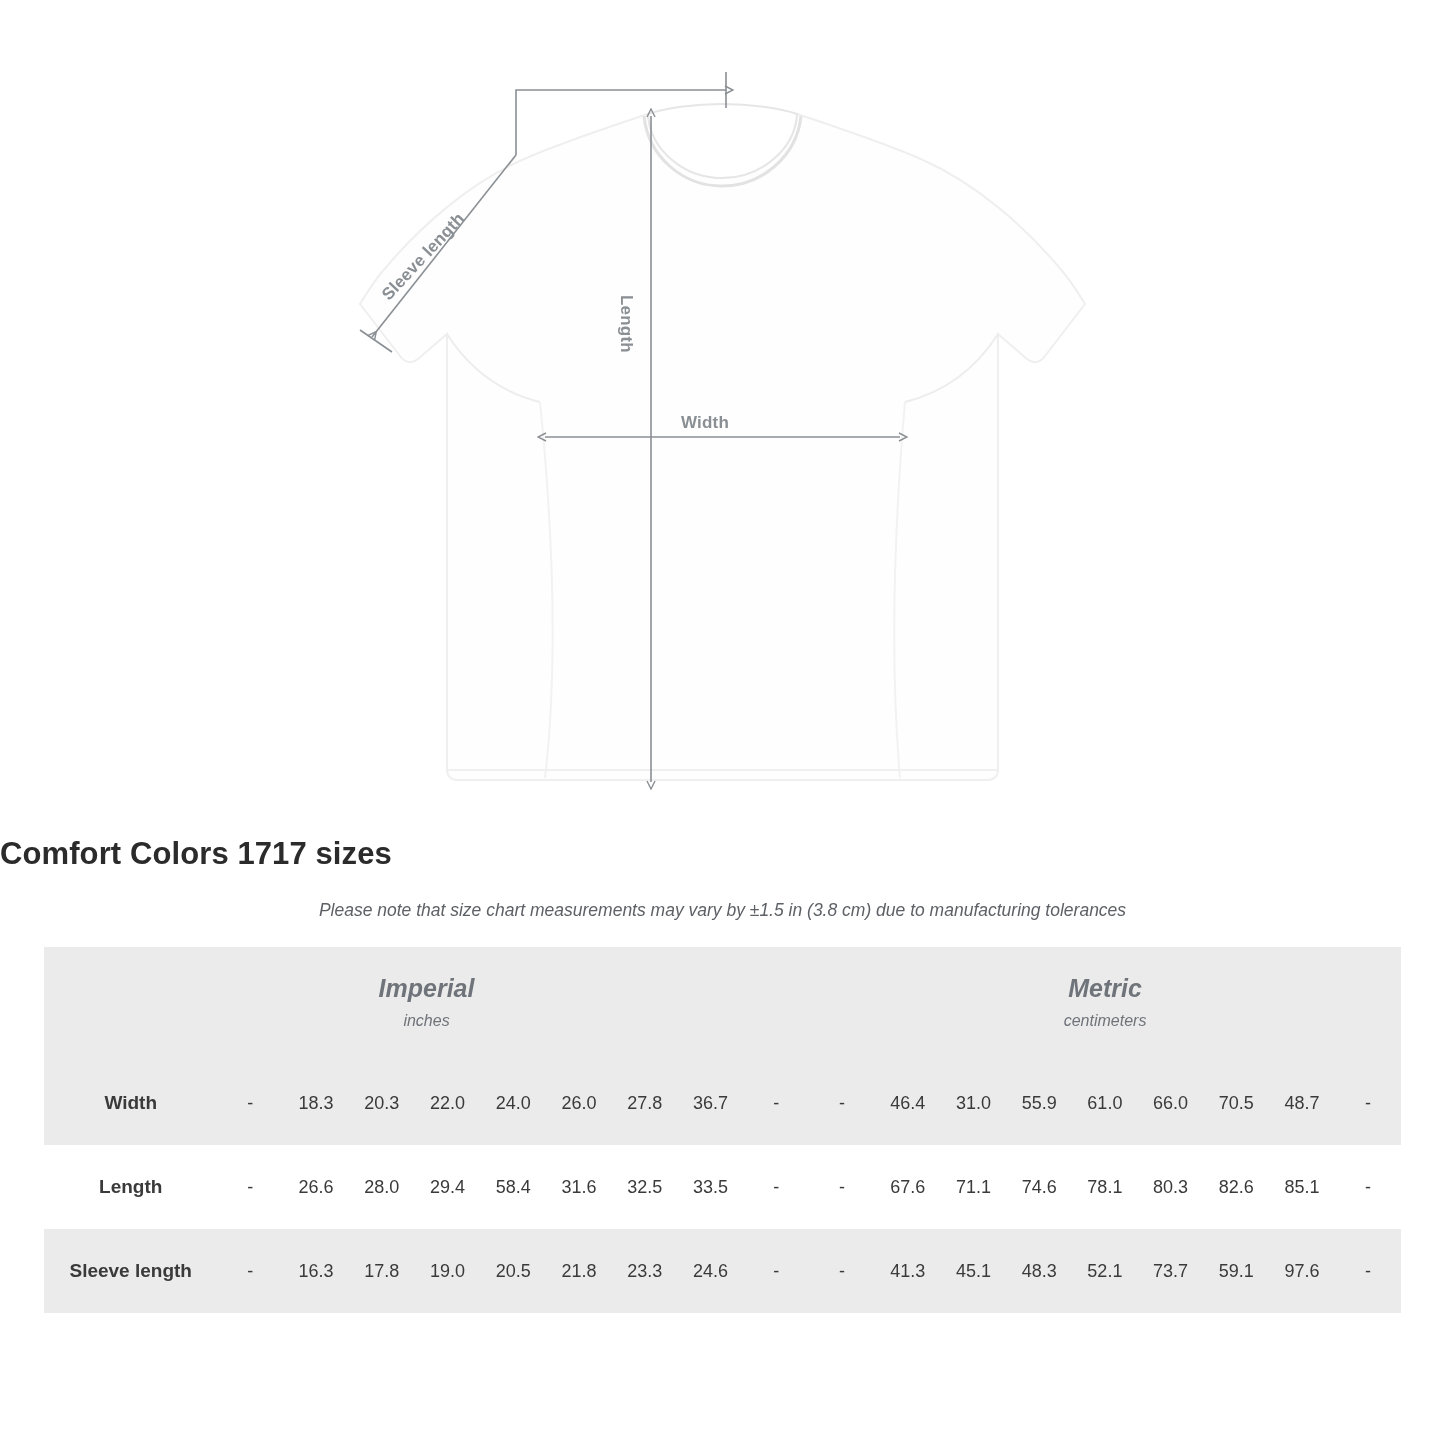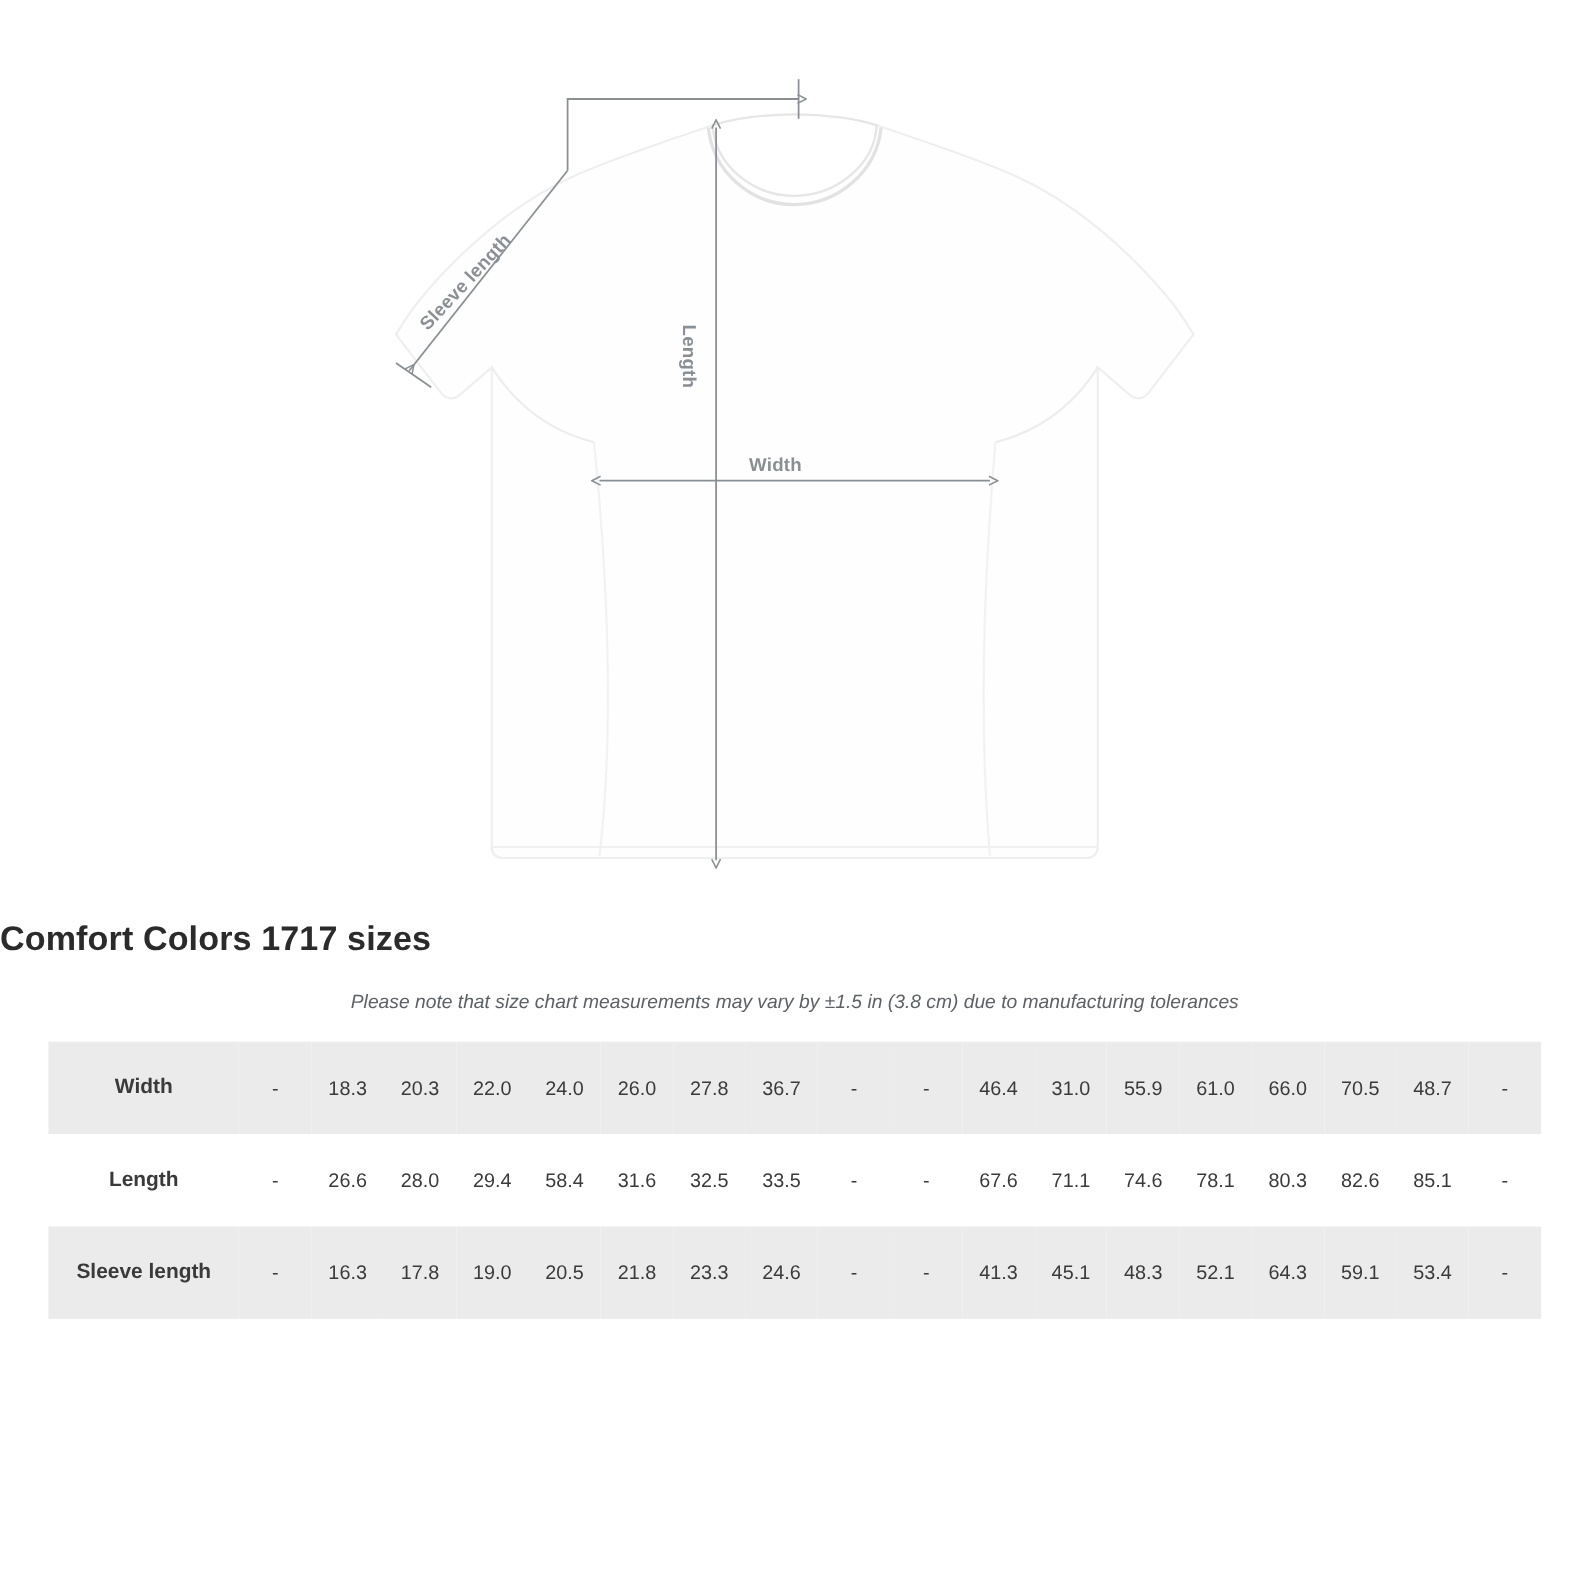--- a/index.html
+++ b/index.html
@@ -196,20 +196,30 @@
           <col class="c-cell">
           <col class="c-cell">
           <col class="c-cell">
           <col class="c-cell">
         <col class="c-cell">
           <col class="c-cell">
           <col class="c-cell">
           <col class="c-cell">
       </colgroup>
       <thead>
+        <tr class="unit-band">
+          <td colspan="10">
+            <div class="unit-name">Imperial</div>
+            <div class="unit-sub">inches</div>
+          </td>
+          <td colspan="9">
+            <div class="unit-name">Metric</div>
+            <div class="unit-sub">centimeters</div>
+          </td>
+        </tr>
       </thead>
       <tbody>
         <tr class="shaded">
           <td class="row-head">Width</td>
           <td>-</td>
           <td>18.3</td>
           <td>20.3</td>
           <td>22.0</td>
           <td>24.0</td>
           <td>26.0</td>
@@ -256,22 +266,22 @@
           <td>20.5</td>
           <td>21.8</td>
           <td>23.3</td>
           <td>24.6</td>
           <td>-</td>
           <td>-</td>
           <td>41.3</td>
           <td>45.1</td>
           <td>48.3</td>
           <td>52.1</td>
-          <td>64.3</td>
+          <td>73.7</td>
           <td>59.1</td>
-          <td>53.4</td>
+          <td>97.6</td>
           <td>-</td>
         </tr>
       </tbody>
     </table>
   </div>
 
 </div>
 
 </body></html>

